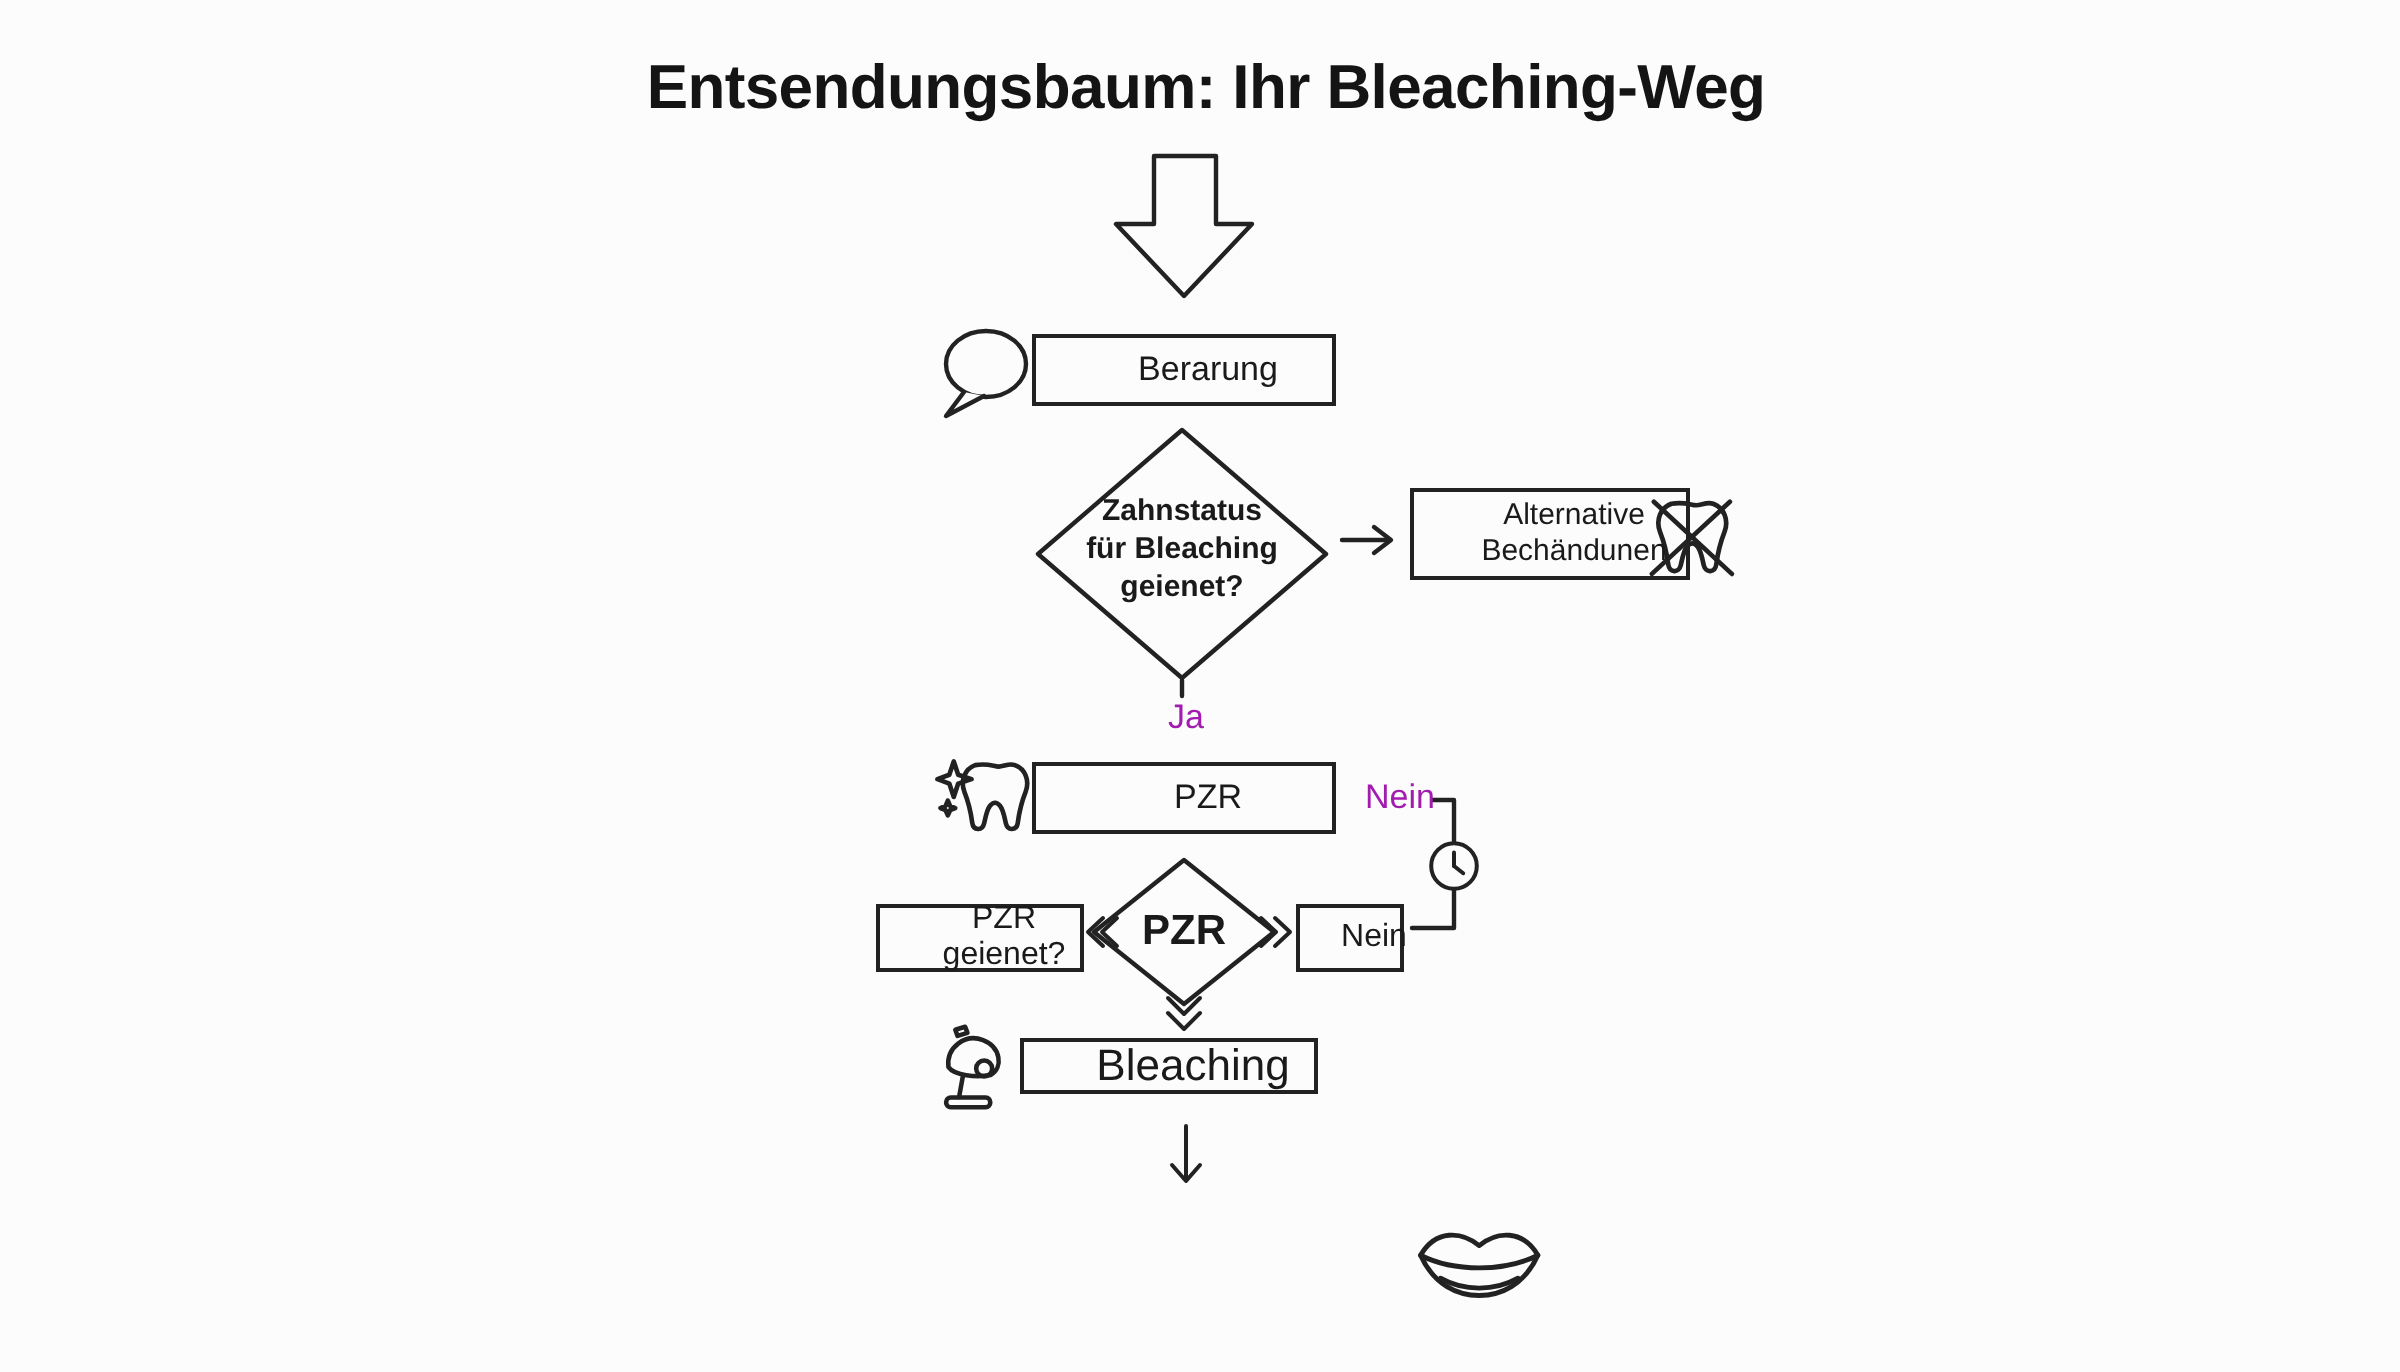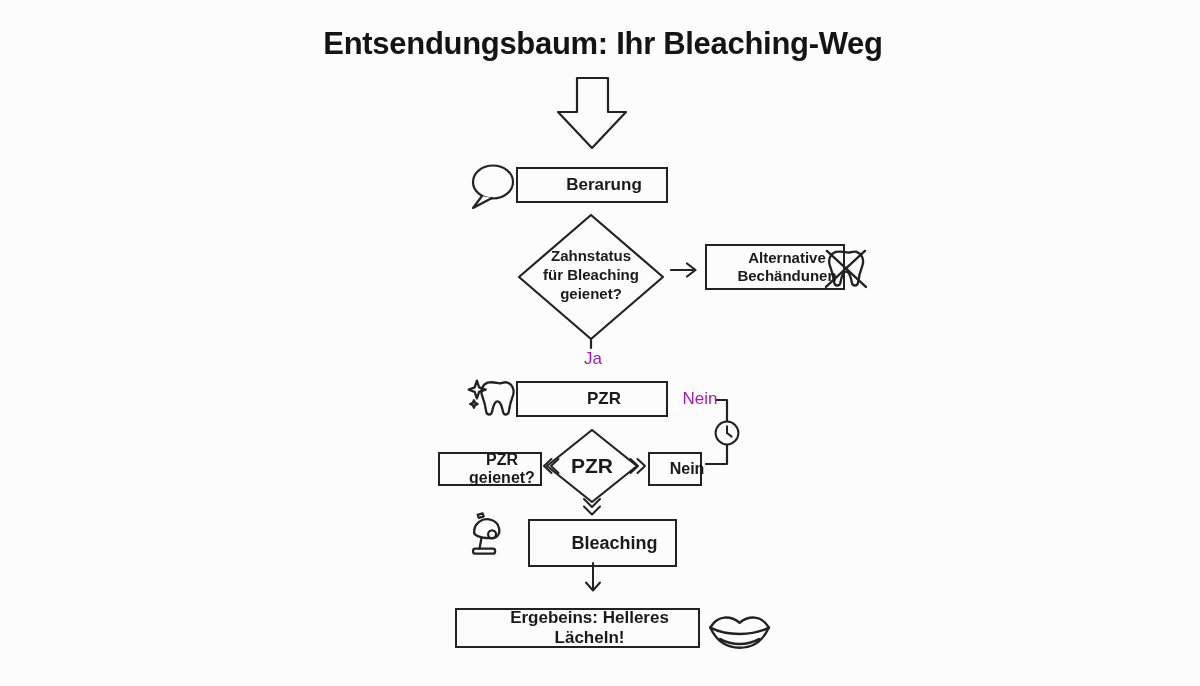--- a/index.html
+++ b/index.html
@@ -21,21 +21,21 @@
     font-size:31px;font-weight:bold;letter-spacing:-0.3px;
     color:#141414;
   }
   svg.overlay{position:absolute;left:0;top:0;z-index:1;}
   .node{
     position:absolute;z-index:2;
     border:2.2px solid #222;
     background:transparent;
     display:flex;align-items:center;justify-content:center;
     text-align:center;
-    font-weight:bold;color:#1a1a1a;
+    font-weight:normal;color:#1a1a1a;
     box-sizing:border-box;
     padding-left:24px;
   }
   .lbl{
     position:absolute;z-index:2;
     text-align:center;color:#a21caf;
     font-weight:500;
   }
   .dtext{
     position:absolute;z-index:2;
@@ -157,21 +157,18 @@
   <div class="dtext" style="left:562px;top:454px;width:60px;font-size:21px;font-weight:600;">PZR</div>
 
   <div class="node" style="left:438px;top:452px;width:104px;height:34px;font-size:16px;">
     <span>PZR geienet?</span>
   </div>
 
   <div class="node" style="left:648px;top:452px;width:54px;height:34px;font-size:16px;">
     <span>Nein</span>
   </div>
 
-  <div class="node" style="left:528px;top:519px;width:149px;height:48px;font-size:18px;">
+  <div class="node" style="left:510px;top:519px;width:149px;height:28px;font-size:22px;">
     <span>Bleaching</span>
   </div>
 
-  <div class="node" style="left:455px;top:608px;width:245px;height:40px;font-size:17px;">
-    <span>Ergebeins: Helleres Lächeln!</span>
-  </div>
 
 </div>
 
 </body></html>

